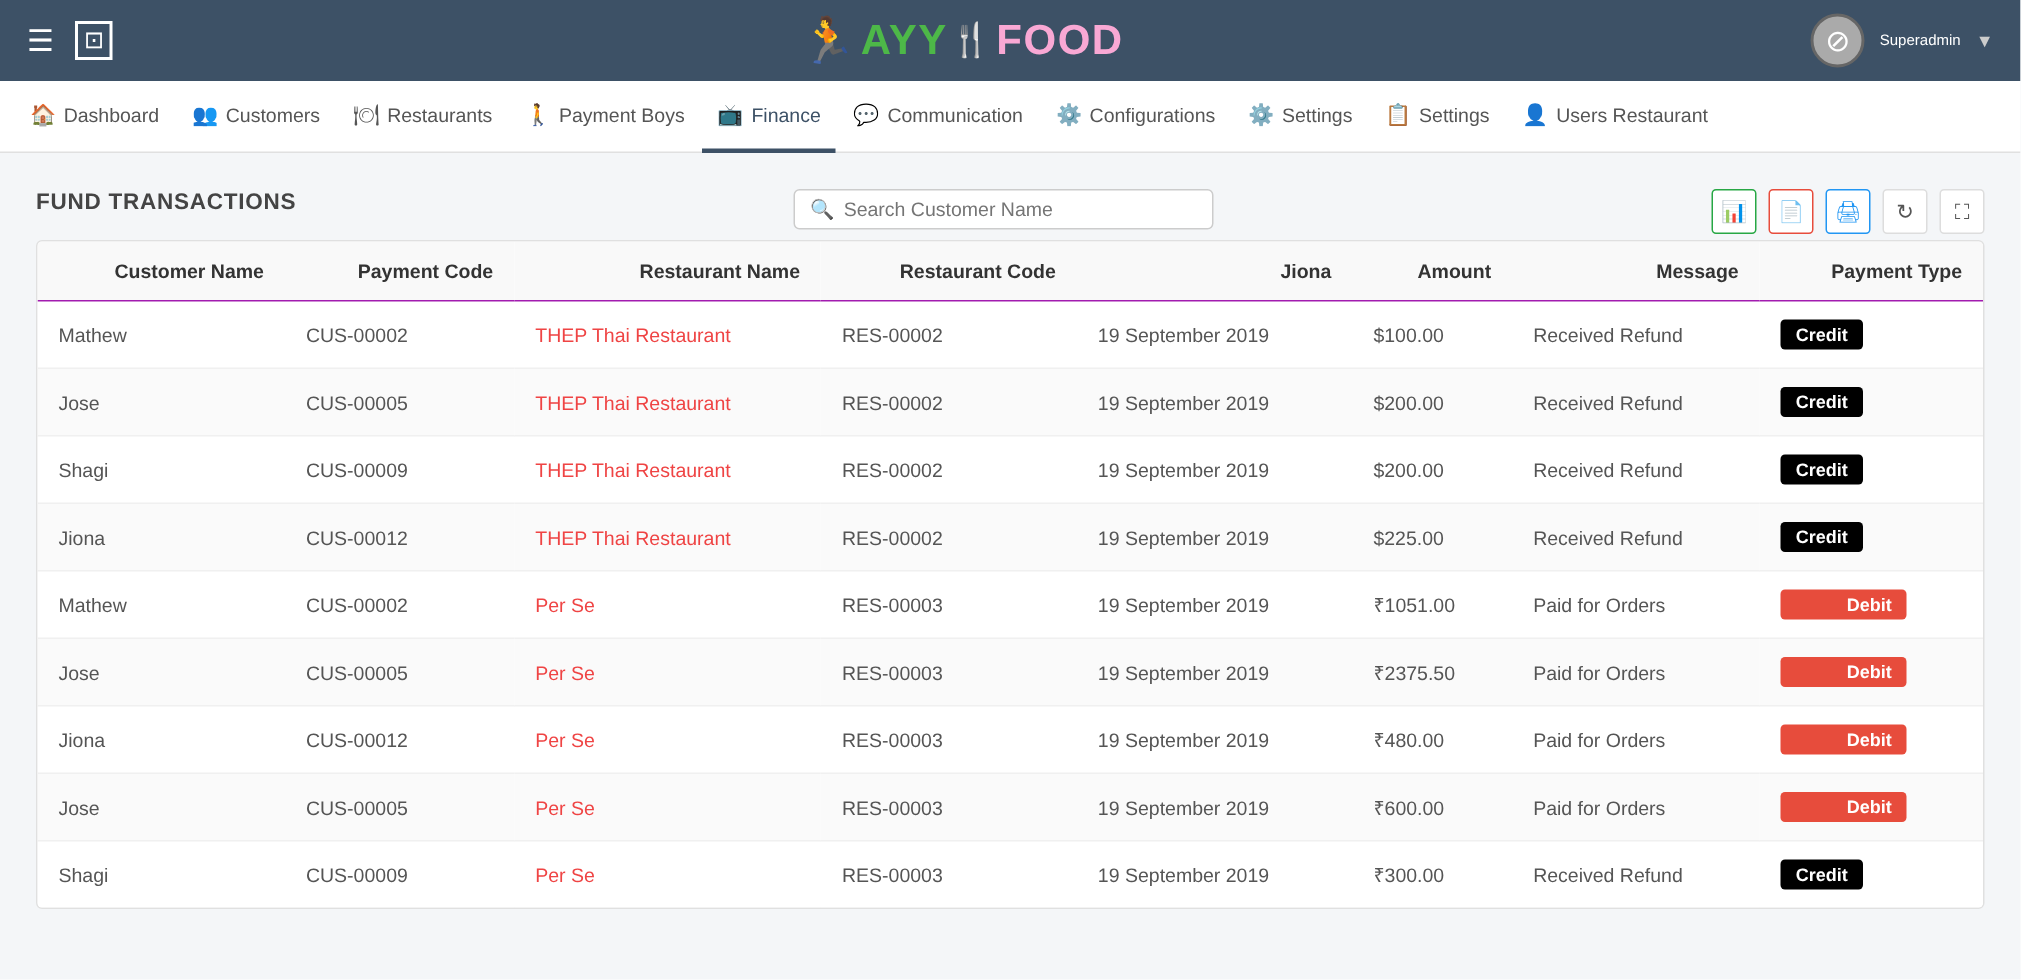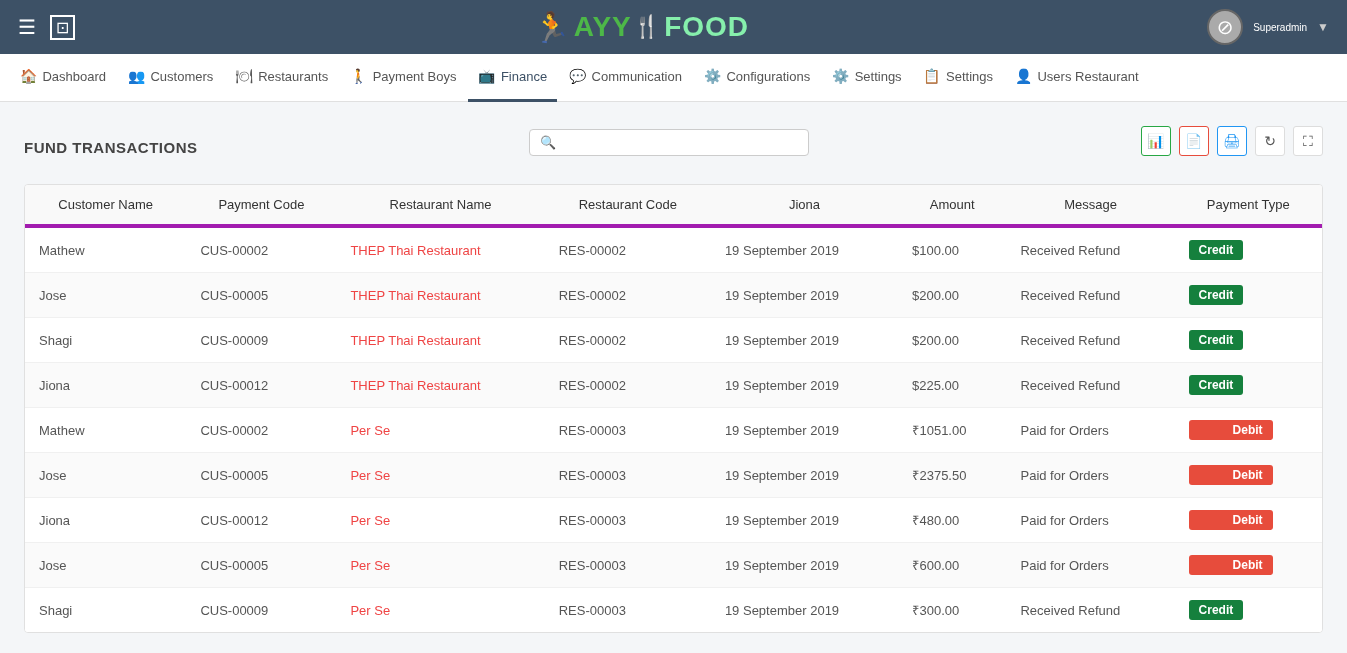--- a/index.html
+++ b/index.html
@@ -15,21 +15,21 @@
       height: 54px;
     }
     .header-left { display: flex; align-items: center; gap: 14px; }
     .hamburger { color: #fff; font-size: 20px; cursor: pointer; }
     .expand-icon { color: #fff; font-size: 16px; cursor: pointer; border: 2px solid #fff; padding: 1px 4px; }
     .logo {
       font-size: 28px; font-weight: 900; letter-spacing: 1px;
       display: flex; align-items: center;
     }
     .logo-ayy { color: #4db848; }
-    .logo-food { color: #86efac; }
+    .logo-food { color: #f9a8d4; }
     .logo-fork { color: #4db848; font-size: 22px; margin: 0 2px; }
     .header-right { display: flex; align-items: center; gap: 10px; color: #fff; cursor: pointer; }
     .user-avatar {
       width: 36px; height: 36px; border-radius: 50%;
       background: #aaa; display: flex; align-items: center; justify-content: center;
       font-size: 18px; color: #fff;
       border: 2px solid #666;
     }
     .user-name { font-size: 10px; color: #fff; }
     .dropdown-arrow { font-size: 12px; color: #ccc; }
@@ -57,23 +57,23 @@
     }
     .nav-item.active { color: #3d5166; border-bottom: 3px solid #3d5166; }
     .nav-icon { font-size: 14px; }
 
     
     .content { padding: 24px 24px 0 24px; }
 
     
     .section-header {
       display: flex;
-      align-items: flex-end;
+      align-items: flex-start;
       justify-content: space-between;
-      margin-bottom: 28px;
+      margin-bottom: 4px;
     }
     .section-title {
       font-size: 15px;
       font-weight: 700;
       color: #444;
       letter-spacing: 0.5px;
     }
     .search-area { display: flex; align-items: center; gap: 10px; }
     .search-box {
       display: flex; align-items: center;
@@ -103,45 +103,45 @@
     .table-container {
       background: #fff;
       border: 1px solid #e0e0e0;
       border-radius: 4px;
       overflow-x: auto;
     }
     table { width: 100%; border-collapse: collapse; }
     thead tr { background: #f9f9f9; }
     th {
       padding: 12px 14px;
-      text-align: center;
+      text-align: right;
       font-size: 13px;
-      font-weight: 400;
+      font-weight: 700;
       color: #333;
-      border-bottom: 4px solid #a21caf;
+      border-bottom: 1px solid #a21caf;
       white-space: nowrap;
     }
     td {
       padding: 12px 14px;
       font-size: 13px;
       color: #555;
       border-bottom: 1px solid #f0f0f0;
       white-space: nowrap;
     }
     tr:last-child td { border-bottom: none; }
     .restaurant-link { color: #ef4444; text-decoration: none; cursor: pointer; }
     .badge {
       display: inline-block;
       padding: 3px 10px;
       border-radius: 3px;
       font-size: 12px;
       font-weight: 600;
       color: #fff;
     }
-    .badge-credit { background: #15803d; }
+    .badge-credit { background: #000000; }
     .badge-debit { background: #e74c3c; padding-left: 44px; }
   </style>
 </head>
 <body>
 
 <div class="header">
   <div class="header-left">
     <span class="hamburger">☰</span>
     <span class="expand-icon">⊡</span>
   </div>
@@ -202,20 +202,21 @@
     <span>Users Restaurant</span>
   </a>
 </nav>
 
 <div class="content">
   <div class="section-header">
     <h2 class="section-title">FUND TRANSACTIONS</h2>
     <div class="search-area">
       <div class="search-box">
         <span class="search-icon-span">🔍</span>
+        <input type="text" placeholder="Search Customer Name" style="">
       </div>
     </div>
     <div class="toolbar-icons">
       <button class="toolbar-btn green" title="Export Excel">
         <span>📊</span>
       </button>
       <button class="toolbar-btn red" title="Export PDF">
         <span>📄</span>
       </button>
       <button class="toolbar-btn blue" title="Print">

